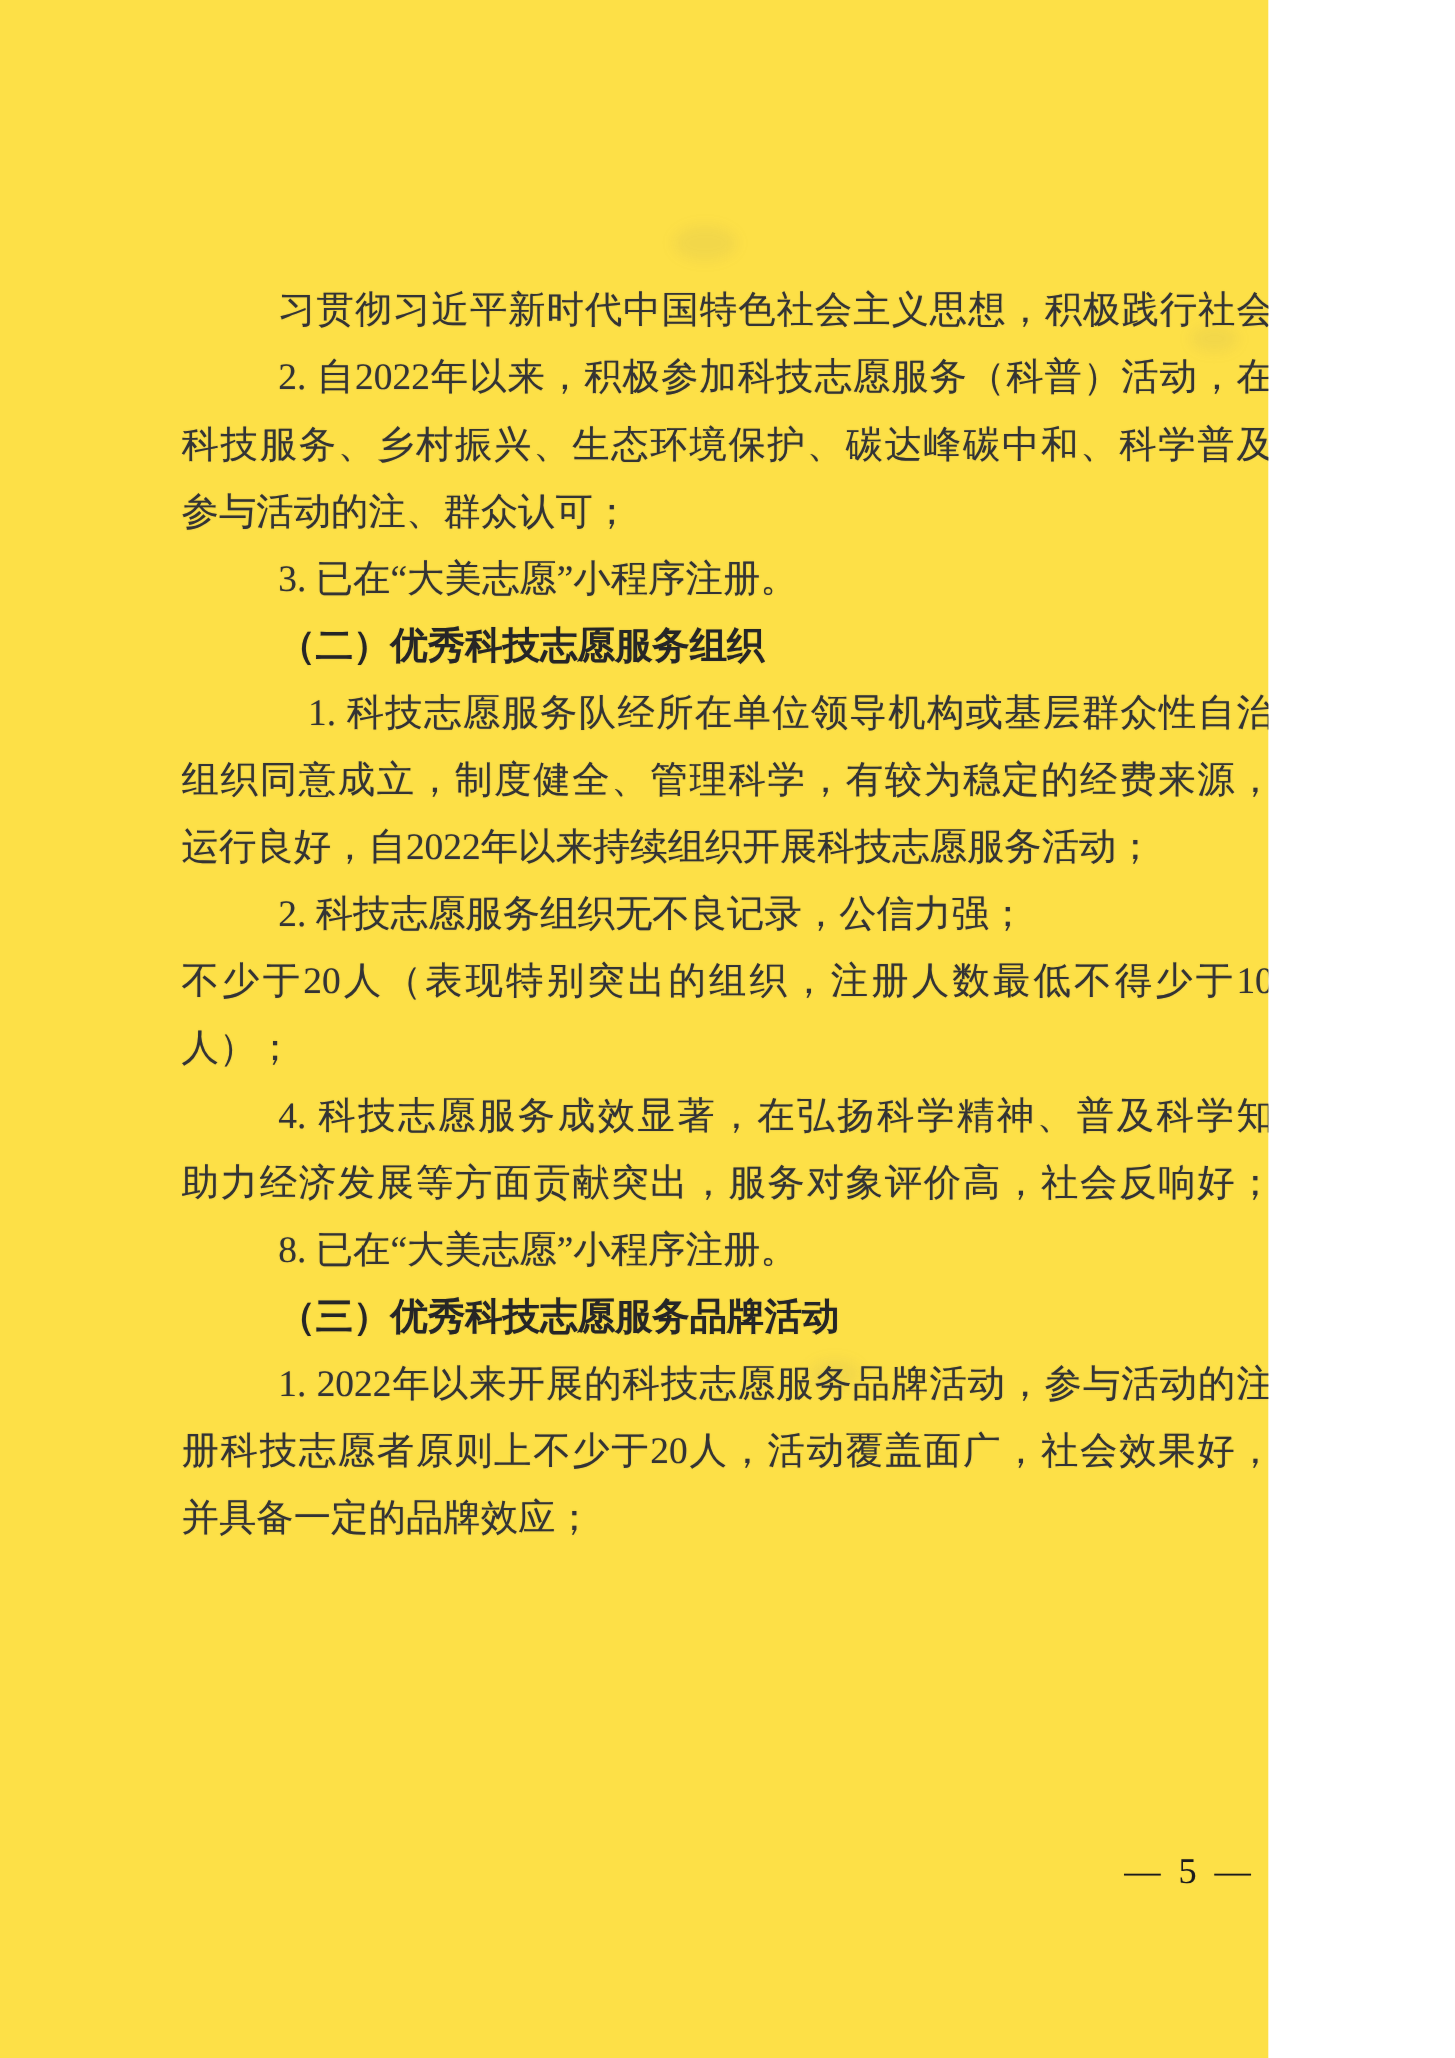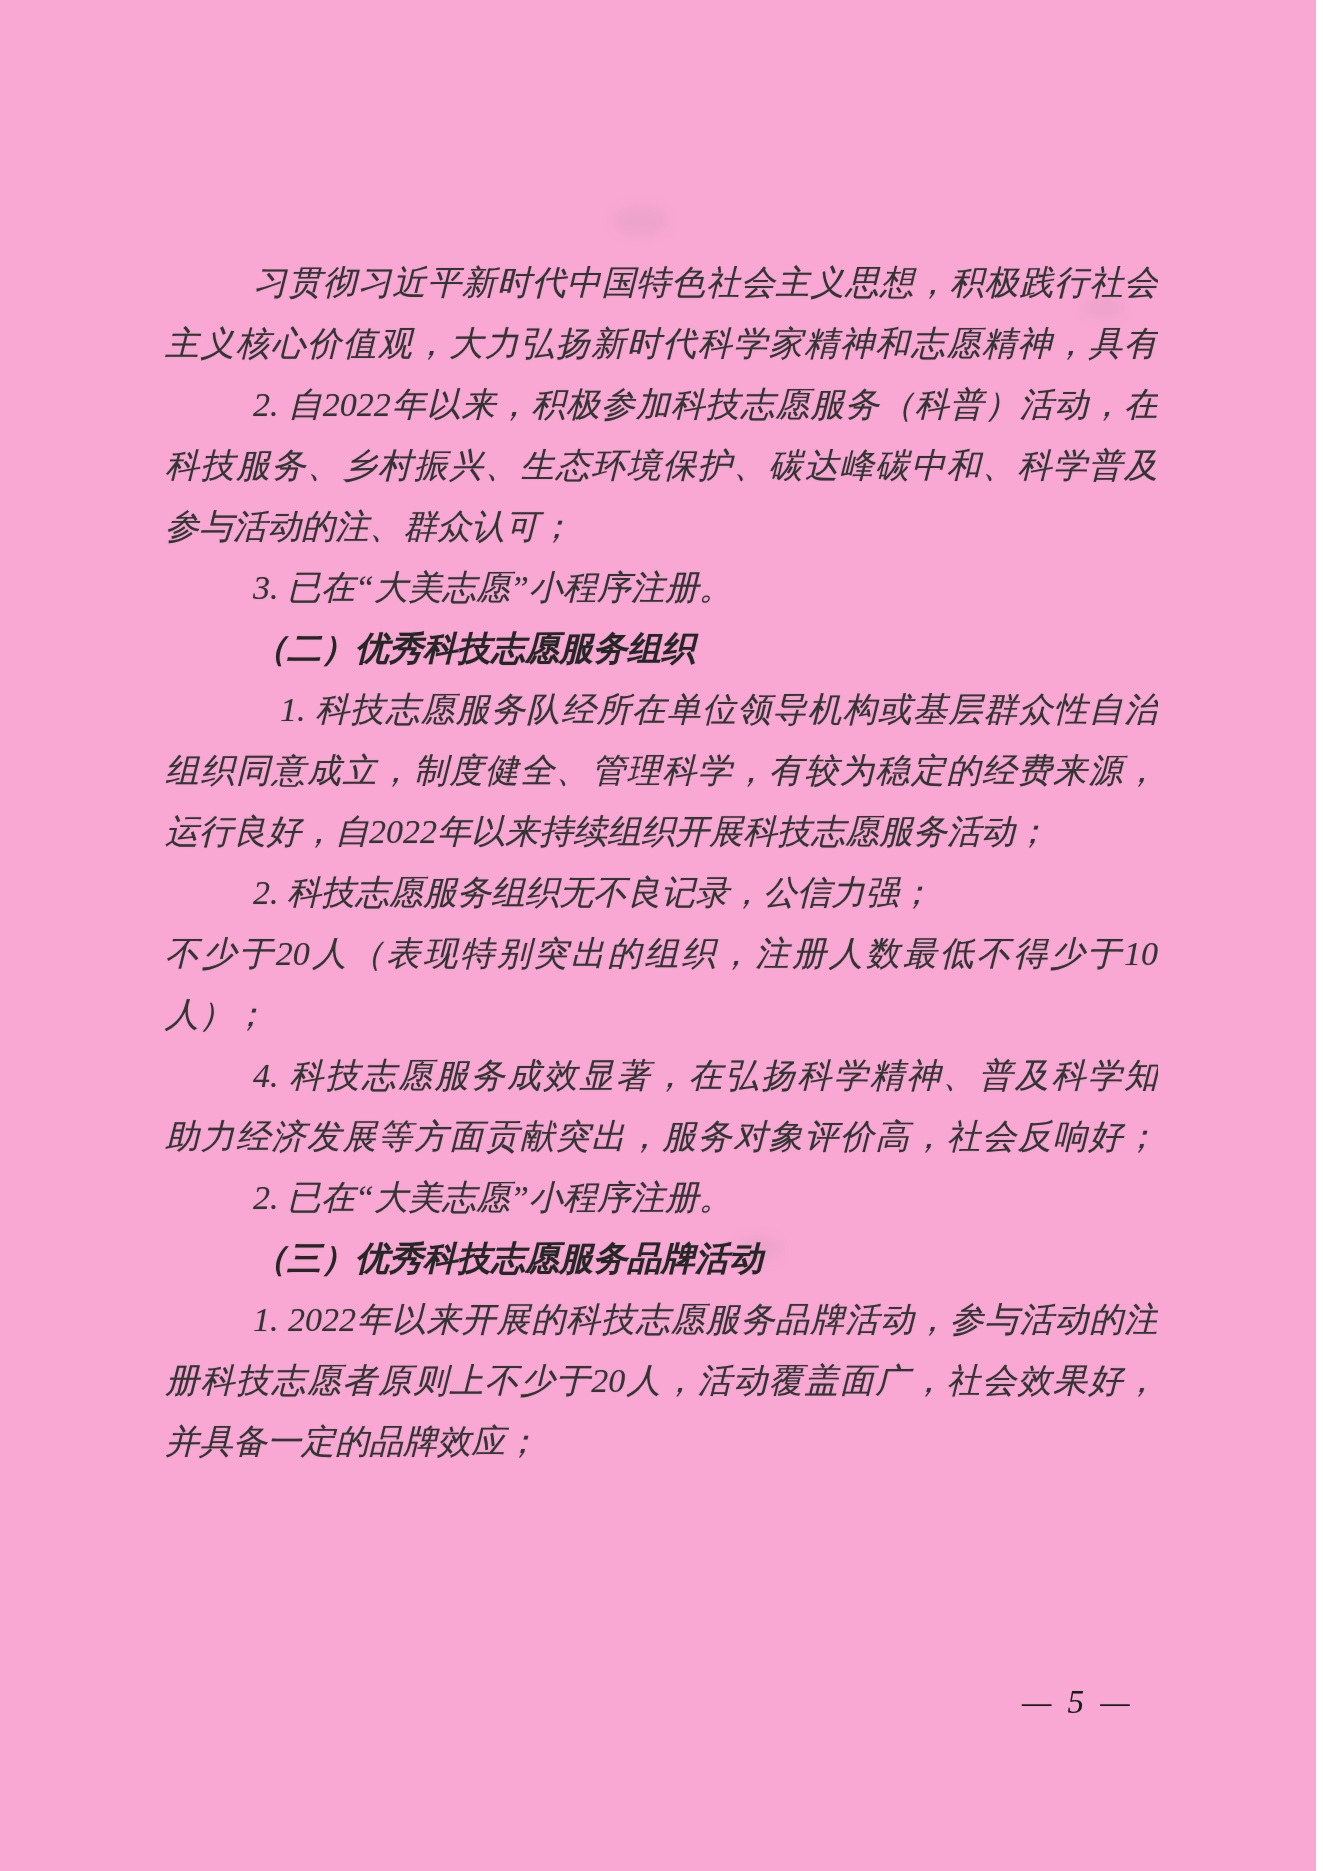--- a/index.html
+++ b/index.html
@@ -2,26 +2,25 @@
 <html><head>
 <meta charset="utf-8">
 <style>
   html, body {
     margin: 0;
     padding: 0;
     background: #ffffff;
   }
   .page {
     position: relative;
-    width: 1316px;
+    width: 1153px;
     height: 1871px;
-    background: #f9a8d4;
+    background: #fde047;
     overflow: hidden;
     font-family: "Liberation Serif", "DejaVu Serif", serif;
-    font-style: italic;
   }
   .doc-body {
     position: absolute;
     left: 165px;
     top: 252px;
     width: 993px;
     font-size: 34px;
     line-height: 61px;
     color: #343434;
     text-shadow: 0 0 1.2px rgba(80,80,80,0.45);
@@ -69,35 +68,34 @@
 <body>
 
 <div class="page">
 
   <div class="smudge s1"></div>
   <div class="smudge s2"></div>
   <div class="smudge s3"></div>
 
   <div class="doc-body">
     <div class="line ind fill">习贯彻习近平新时代中国特色社会主义思想，积极践行社会</div>
-    <div class="line fill">主义核心价值观，大力弘扬新时代科学家精神和志愿精神，具有</div>
     <div class="line ind fill">2. 自2022年以来，积极参加科技志愿服务（科普）活动，在</div>
     <div class="line fill">科技服务、乡村振兴、生态环境保护、碳达峰碳中和、科学普及</div>
     <div class="line">参与活动的注、群众认可；</div>
     <div class="line ind">3. 已在“大美志愿”小程序注册。</div>
     <div class="line ind heading">（二）优秀科技志愿服务组织</div>
     <div class="line ind2 fill">1. 科技志愿服务队经所在单位领导机构或基层群众性自治</div>
     <div class="line fill">组织同意成立，制度健全、管理科学，有较为稳定的经费来源，</div>
     <div class="line">运行良好，自2022年以来持续组织开展科技志愿服务活动；</div>
     <div class="line ind">2. 科技志愿服务组织无不良记录，公信力强；</div>
     <div class="line fill">不少于20人（表现特别突出的组织，注册人数最低不得少于10</div>
     <div class="line">人）；</div>
     <div class="line ind fill">4. 科技志愿服务成效显著，在弘扬科学精神、普及科学知识、</div>
     <div class="line fill">助力经济发展等方面贡献突出，服务对象评价高，社会反响好；</div>
-    <div class="line ind">2. 已在“大美志愿”小程序注册。</div>
+    <div class="line ind">8. 已在“大美志愿”小程序注册。</div>
     <div class="line ind heading">（三）优秀科技志愿服务品牌活动</div>
     <div class="line ind fill">1. 2022年以来开展的科技志愿服务品牌活动，参与活动的注</div>
     <div class="line fill">册科技志愿者原则上不少于20人，活动覆盖面广，社会效果好，</div>
     <div class="line">并具备一定的品牌效应；</div>
   </div>
 
   <div class="page-number">— 5 —</div>
 
 </div>
 

